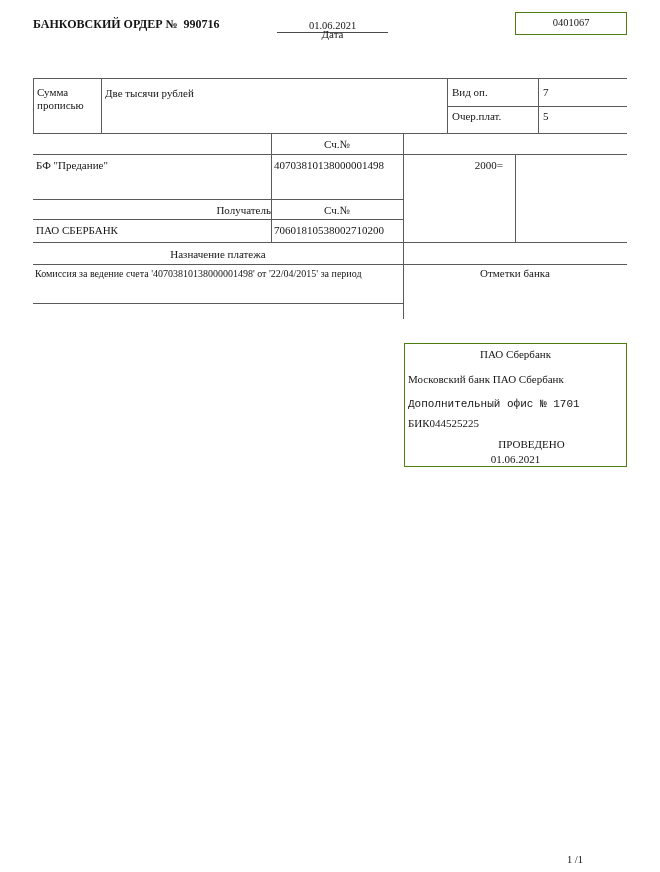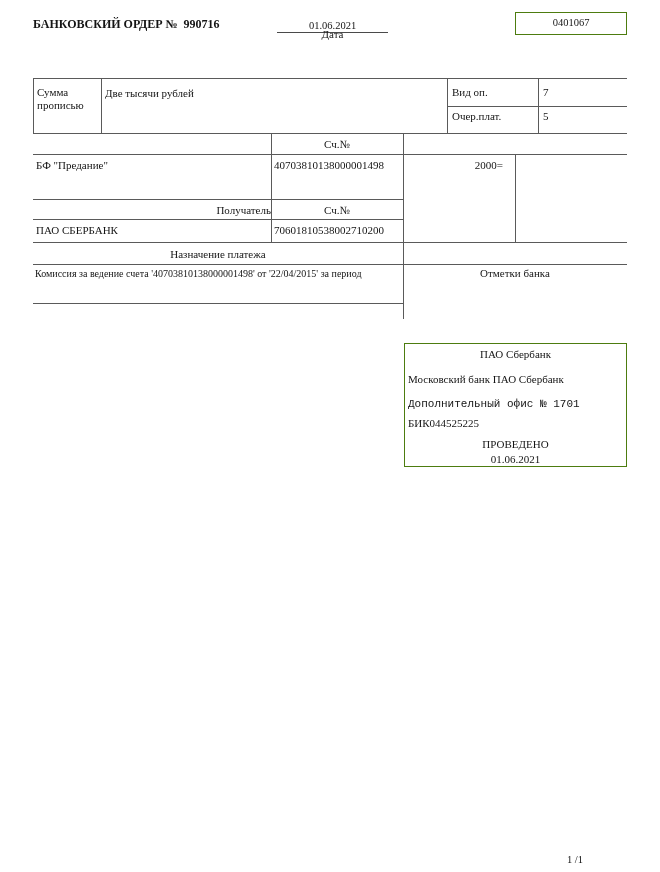--- a/index.html
+++ b/index.html
@@ -70,19 +70,19 @@
 
   <div class="t c" style="left:33px;top:248px;width:370px;">Назначение платежа</div>
   <div class="t purpose-line" style="left:35px;top:267px;">Комиссия за ведение счета '40703810138000001498' от '22/04/2015' за период</div>
   <div class="t c" style="left:403px;top:267px;width:224px;">Отметки банка</div>
 
   <div class="box" style="left:404px;top:343px;width:223px;height:124px;">
     <div class="t c" style="left:0;top:4px;width:221px;">ПАО Сбербанк</div>
     <div class="t" style="left:3px;top:29px;">Московский банк ПАО Сбербанк</div>
     <div class="t" style="left:3px;top:54px;font-family:Liberation Mono, monospace;">Дополнительный офис № 1701</div>
     <div class="t" style="left:3px;top:73px;">БИК044525225</div>
-    <div class="t c" style="left:0;top:94px;width:221px;text-align:center;">ПРОВЕДЕНО</div>
+    <div class="t c" style="left:16px;top:94px;width:221px;text-align:center;">ПРОВЕДЕНО</div>
     <div class="t c" style="left:0;top:109px;width:221px;">01.06.2021</div>
   </div>
 
   <div class="t c small" style="left:550px;top:853px;width:50px;">1 /1</div>
 
 </div>
 
 </body></html>

